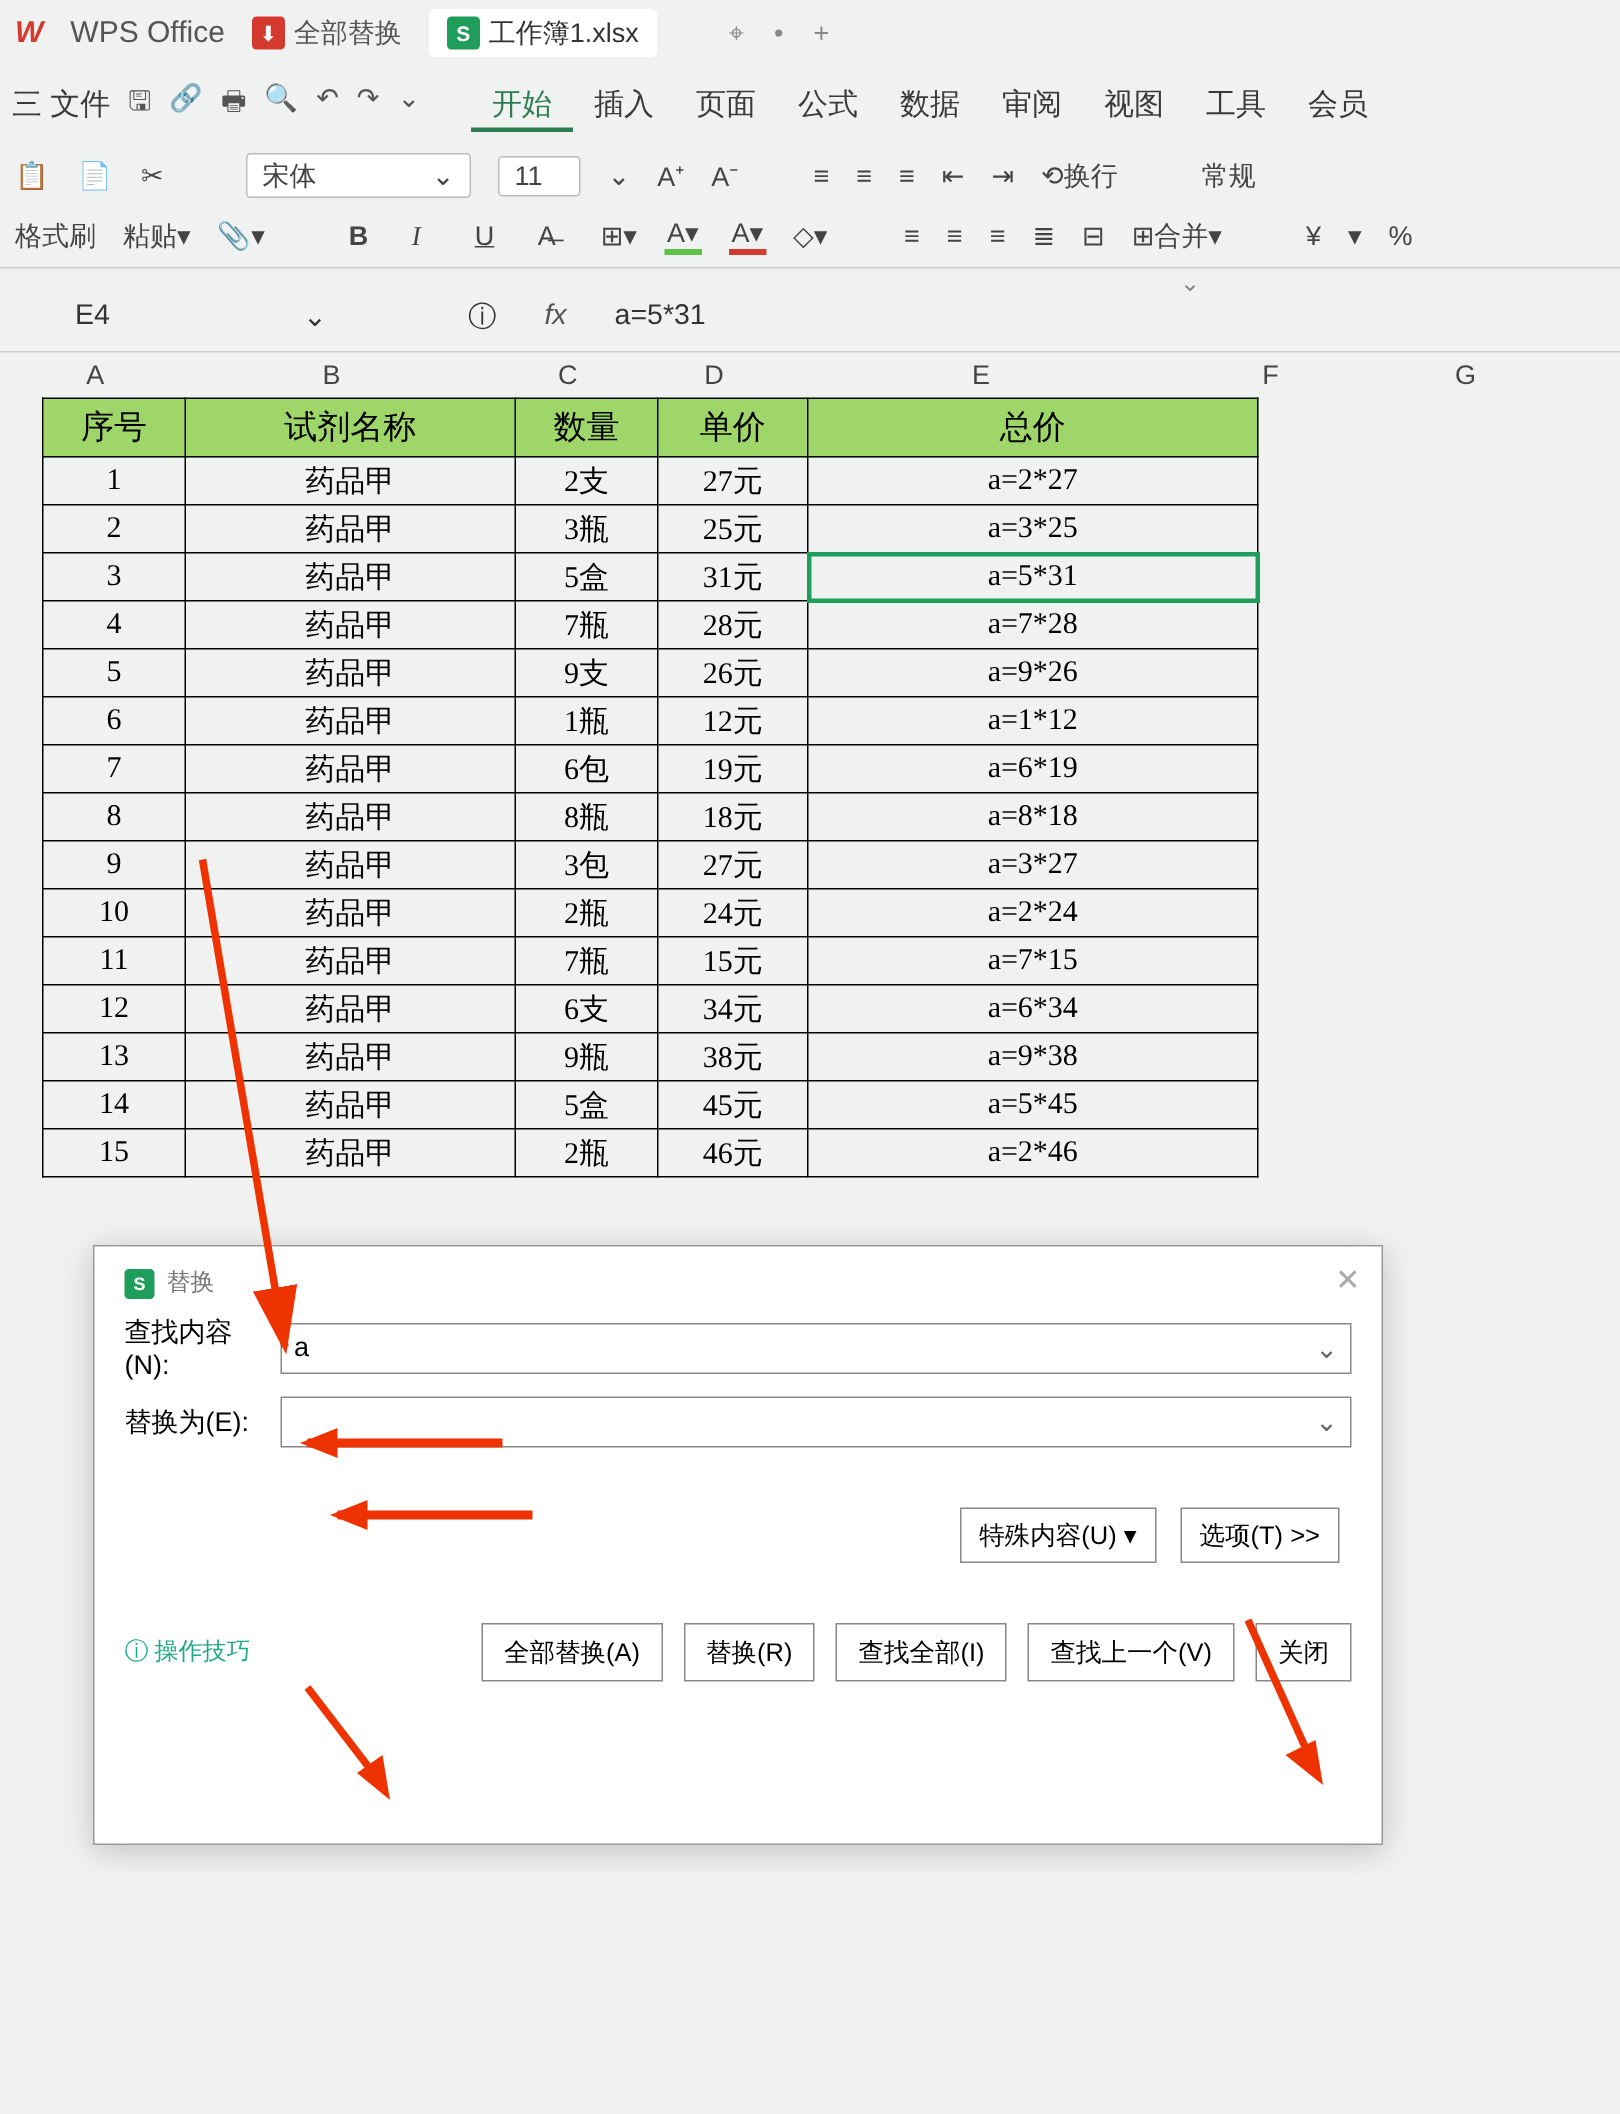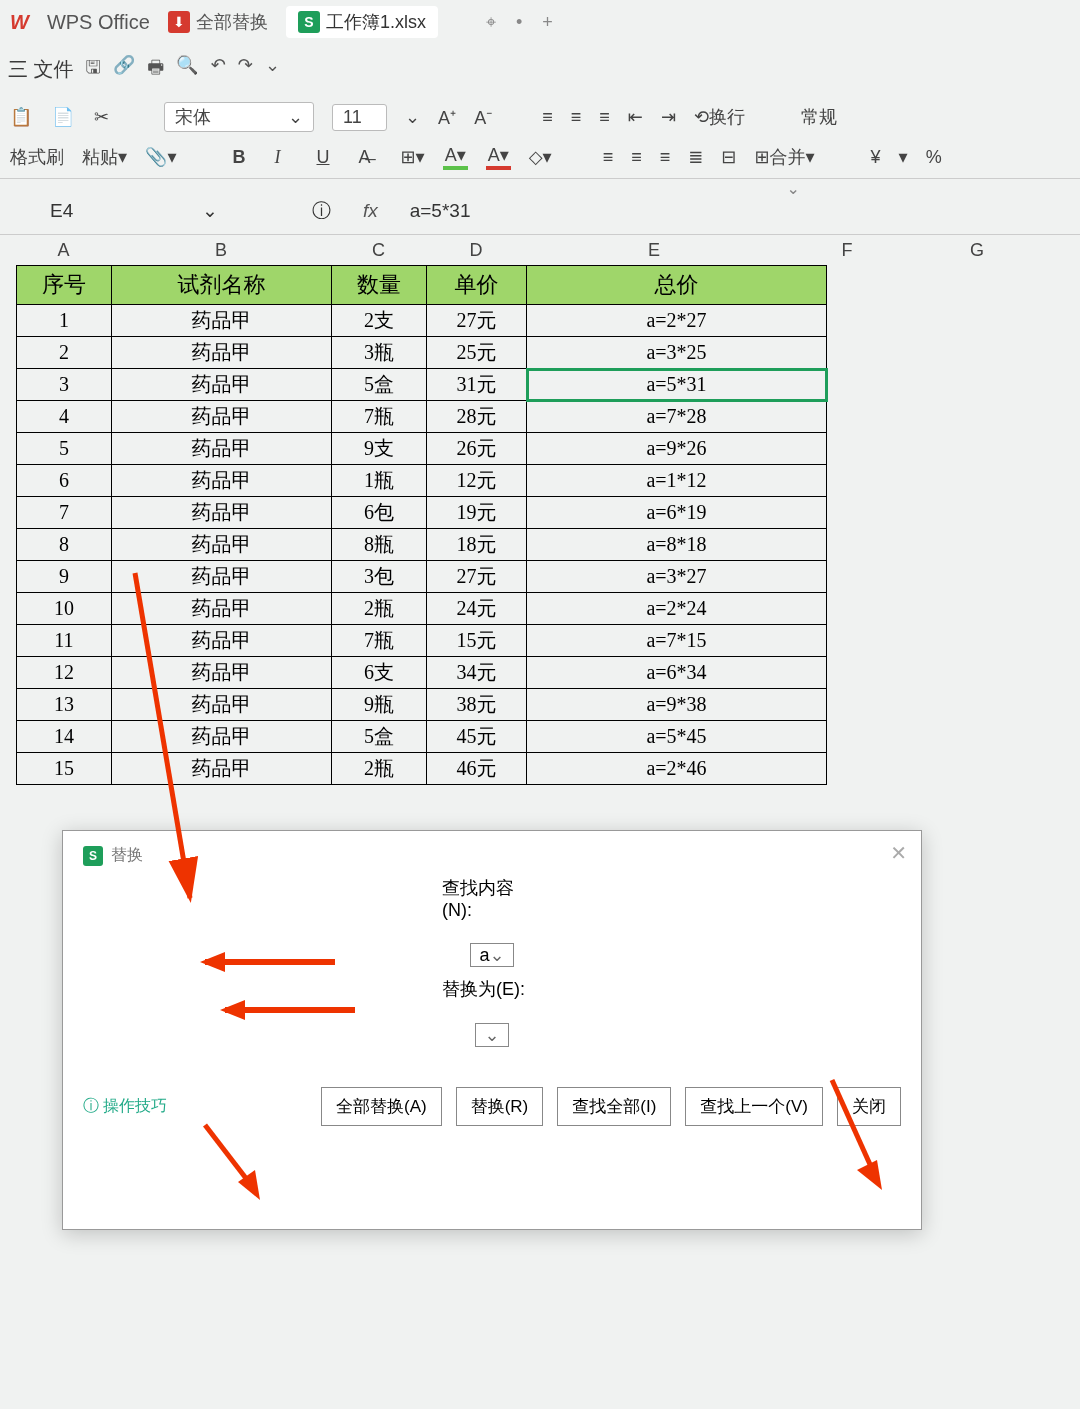--- a/index.html
+++ b/index.html
@@ -40,35 +40,35 @@
 .formula-bar { display: flex; align-items: center; height: 48px; padding: 0 20px 0 50px; gap: 32px; background: #f0f2f1; font-size: 19px; color: #333; border-bottom: 1px solid #ccc; }
 .name-box { min-width: 120px; }
 .fx-label { color: #555; font-style: italic; }
 
 
 .col-headers { display: flex; padding-left: 16px; height: 30px; align-items: center; font-size: 18px; color: #444; }
 .col-headers span { text-align: center; }
 .cA { width: 95px; } .cB { width: 220px; } .cC { width: 95px; } .cD { width: 100px; } .cE { width: 256px; } .cF { width: 130px; } .cG { width: 130px; }
 
 
-.sheet { margin-left: 16px; border-collapse: collapse; font-size: 20px; }
+.sheet { margin-left: 28px; border-collapse: collapse; font-size: 20px; }
 .sheet th { background: #9fd66a; border: 1.5px solid #000; padding: 4px 2px; font-weight: normal; font-size: 22px; }
 .sheet td { border: 1.5px solid #000; text-align: center; padding: 2px 4px; height: 29px; font-family: "SimSun", serif; }
 .sel-cell { outline: 3px solid #1e9e5a; outline-offset: -2px; }
 
 .wA { width: 95px; } .wB { width: 220px; } .wC { width: 95px; } .wD { width: 100px; } .wE { width: 300px; }
 
 
 .dialog { position: absolute; left: 62px; top: 830px; width: 860px; height: 400px; background: #fff; border: 1px solid #999; box-shadow: 0 4px 20px rgba(0,0,0,0.2); padding: 14px 20px; }
 .dialog-title { display: flex; align-items: center; gap: 8px; color: #777; font-size: 16px; }
 .dialog-title .s-icon { background: #1e9e5a; color: #fff; width: 20px; height: 20px; border-radius: 3px; display: flex; align-items: center; justify-content: center; font-weight: bold; font-size: 12px; }
 .dialog-close { position: absolute; right: 14px; top: 10px; color: #aaa; font-size: 20px; cursor: pointer; }
 .dialog-tabs { display: flex; gap: 26px; margin: 44px 0 20px 8px; font-size: 18px; color: #333; }
 .dialog-tabs .dtab.active { font-weight: bold; }
-.dialog-field { display: flex; align-items: center; margin: 10px 0; gap: 22px; flex-direction: column; }
+.dialog-field { display: flex; align-items: center; margin: 10px 0; gap: 4px; }
 .dialog-field label { width: 100px; font-size: 18px; text-align: left; }
 .dialog-field .dinput { flex: 1; border: 1px solid #888; height: 34px; padding: 0 8px; font-size: 18px; display: flex; align-items: center; justify-content: space-between; }
 .dialog-field .dinput .caret { color: #666; }
 .dialog-opts { display: flex; justify-content: flex-end; gap: 16px; margin: 40px 8px 0 0; }
 .dialog-opts .opt-btn { border: 1px solid #888; padding: 6px 12px; font-size: 17px; background: #fff; }
 .dialog-btns { display: flex; align-items: center; gap: 14px; margin-top: 40px; }
 .dialog-btns .tip { color: #2a8; font-size: 16px; margin-right: auto; display: flex; align-items: center; gap: 4px; }
 .dialog-btns .dbtn { border: 1px solid #888; padding: 7px 14px; font-size: 17px; background: #fff; cursor: pointer; }
 
 
@@ -99,20 +99,21 @@
   <span class="file-btn">三 文件</span>
   <span class="mini-icons">
     <span>🖫</span>
     <span>🔗</span>
     <span>🖶</span>
     <span>🔍</span>
     <span>↶</span>
     <span>↷</span>
     <span>⌄</span>
   </span>
+  <span id="menu-items"><span class="menu-item active">开始</span><span class="menu-item">插入</span><span class="menu-item">页面</span><span class="menu-item">公式</span><span class="menu-item">数据</span><span class="menu-item">审阅</span><span class="menu-item">视图</span><span class="menu-item">工具</span><span class="menu-item">会员</span></span>
 </div>
 
 <div class="ribbon">
   <div class="ribbon-row">
     <span class="ico">📋</span>
     <span class="ico">📄</span>
     <span class="ico">✂</span>
     <span style="width:10px"></span>
     <span class="font-name">
         <span>宋体</span>
@@ -313,20 +314,24 @@
         <span class="caret">⌄</span>
     </div>
   </div>
   <div class="dialog-field">
     <label>替换为(E):</label>
     <div class="dinput">
       <span></span>
         <span class="caret">⌄</span>
     </div>
   </div>
+  <div class="dialog-opts">
+    <span class="opt-btn"><span>特殊内容(U)</span> ▾</span>
+    <span class="opt-btn">选项(T) &gt;&gt;</span>
+  </div>
   <div class="dialog-btns">
     <span class="tip">ⓘ <span>操作技巧</span></span>
     <span id="dialog-btns-holder" style="display:flex;gap:14px">
         <span class="dbtn">全部替换(A)</span>
         <span class="dbtn">替换(R)</span>
         <span class="dbtn">查找全部(I)</span>
         <span class="dbtn">查找上一个(V)</span>
         <span class="dbtn" style="">关闭</span>
       </span>
   </div>

